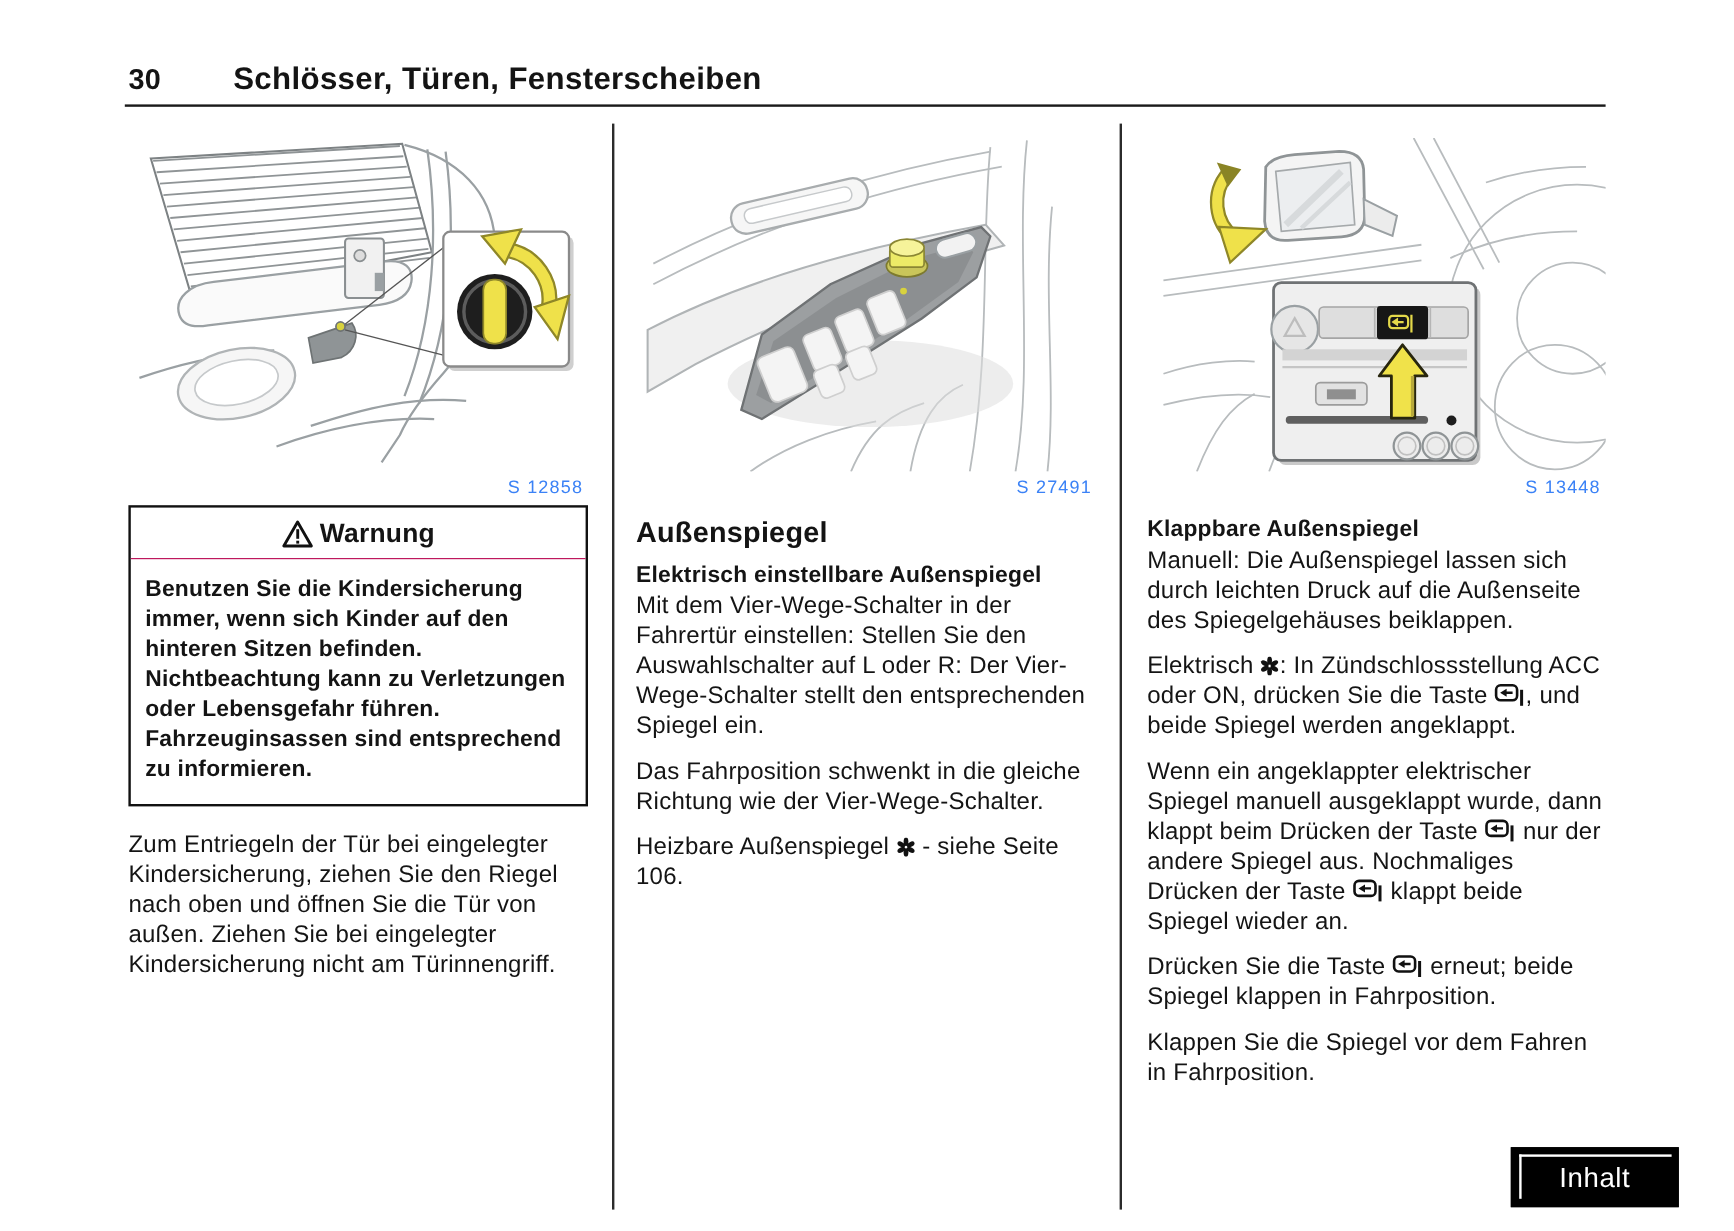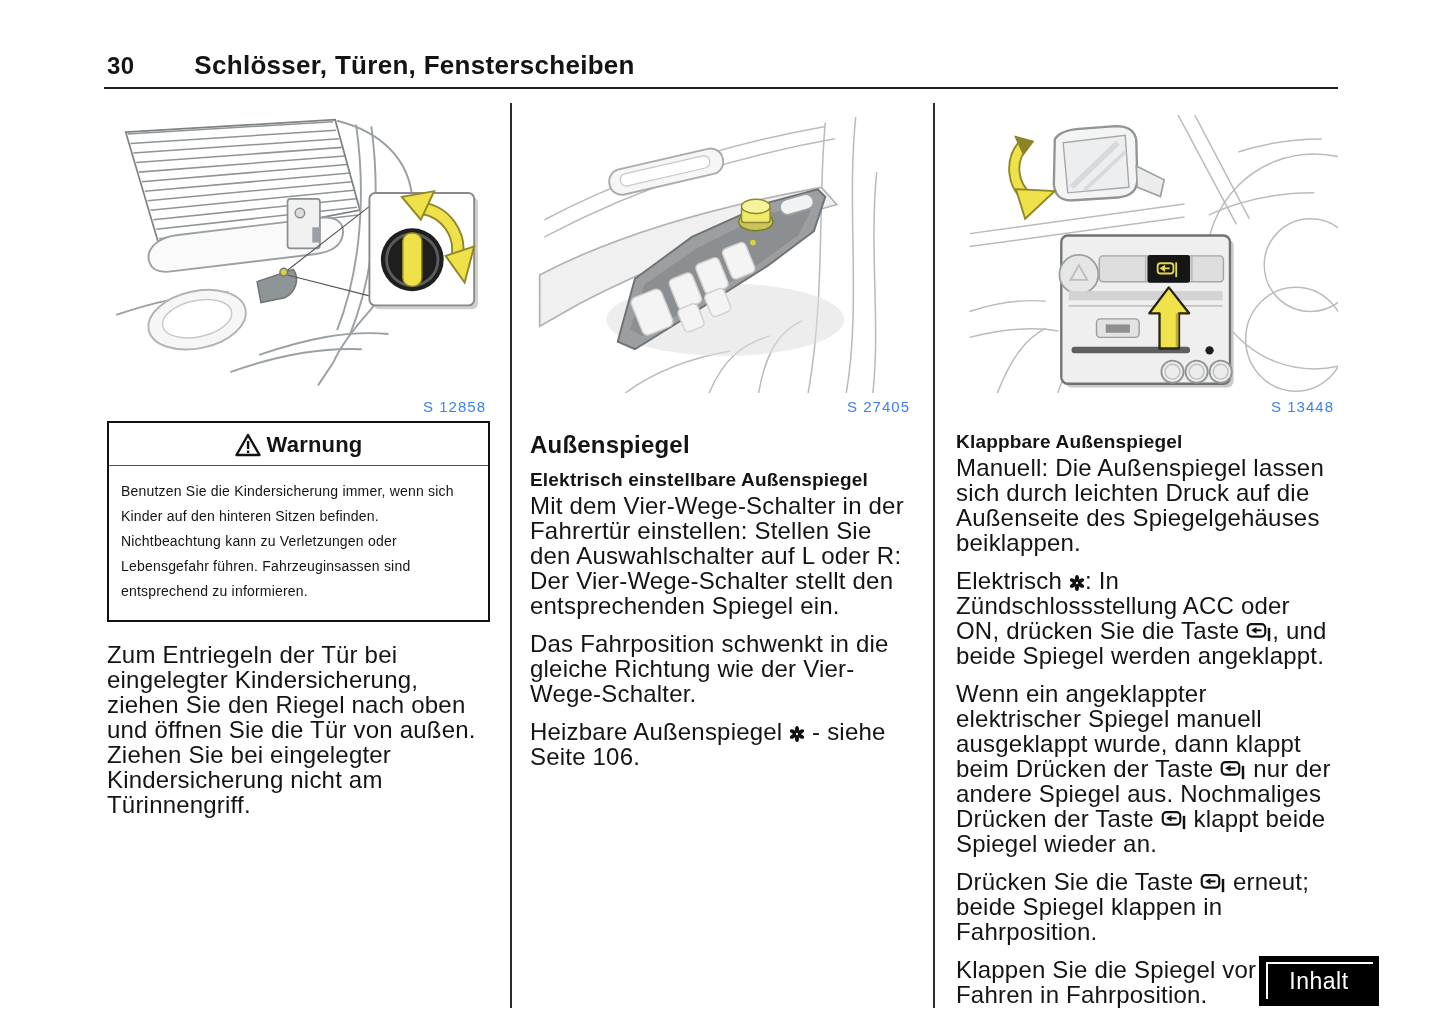--- a/index.html
+++ b/index.html
@@ -25,37 +25,37 @@
   
   .figure{position:relative;margin-top:12px;height:302px;}
   .figure svg.illustration{display:block;width:100%;height:278px;}
   .figure-label{
     position:absolute;right:4px;bottom:2px;
     font-size:15px;color:#3b82f6;letter-spacing:1px;
   }
   
   .section-heading{font-size:24px;font-weight:bold;margin:14px 0 10px;letter-spacing:.2px;}
   .sub-heading{font-size:19px;font-weight:bold;margin:0 0 2px;letter-spacing:.2px;}
-  .body-text{font-size:24px;line-height:25px;margin:0 0 13px;letter-spacing:.2px;}
+  .body-text{font-size:20px;line-height:25px;margin:0 0 13px;letter-spacing:.2px;}
   
   .warning-box{border:2.5px solid #111;margin:4px 0 20px;}
   .warning-title{
     display:flex;align-items:center;justify-content:center;gap:6px;
     font-size:22px;font-weight:bold;padding:9px 0 7px;
     border-bottom:1px solid #be185d;letter-spacing:.2px;
   }
   .warning-tri{width:26px;height:24px;}
-  .warning-body{font-size:14px;line-height:25px;padding:13px 12px 16px;letter-spacing:.2px;}
+  .warning-body{font-size:19px;line-height:25px;padding:13px 12px 16px;letter-spacing:.2px;font-weight:bold;}
   
   .inline-icon{display:inline-block;vertical-align:-2px;}
   .opt-icon{width:16px;height:16px;}
   .fold-icon{width:26px;height:20px;vertical-align:-3px;}
   
   .inhalt-btn{
-    position:absolute;left:1259px;top:956px;width:120px;height:50px;
+    position:absolute;left:1259px;top:956px;width:140px;height:50px;
     background:#000;border:2px solid #000;color:#fff;
     font-family:inherit;font-size:23px;letter-spacing:.5px;cursor:pointer;
   }
   .inhalt-btn::before{
     content:"";position:absolute;left:5px;top:4px;right:4px;bottom:5px;
     border-top:2px solid #fff;border-left:2px solid #fff;
   }
   .inhalt-btn span{position:relative;}
 </style>
 </head>
@@ -186,21 +186,21 @@
 
       <rect x="252" y="86" width="36" height="16" rx="8" transform="rotate(-16 270 94)" fill="#f2f2f2" stroke="#9aa0a3" stroke-width="1.8"></rect>
 
       <g>
         <ellipse cx="227" cy="112" rx="18" ry="9.5" fill="#c9c55a" stroke="#7d7a2e" stroke-width="1.5"></ellipse>
         <rect x="212" y="96" width="30" height="17" rx="3" fill="#ecea67" stroke="#8a8633" stroke-width="1.5"></rect>
         <ellipse cx="227" cy="96" rx="15" ry="7.5" fill="#f6f39a" stroke="#8a8633" stroke-width="1.5"></ellipse>
         <circle cx="224" cy="134" r="3" fill="#d8d23e"></circle>
       </g>
     </svg>
-    <span class="figure-label">S 27405</span>
+    <span class="figure-label">S 27491</span>
   </div>
 
   <h2 class="section-heading">Außenspiegel</h2>
   <h3 class="sub-heading">Elektrisch einstellbare Außenspiegel</h3>
   <p class="body-text">Mit dem Vier-Wege-Schalter in der Fahrertür einstellen: Stellen Sie den Auswahlschalter auf L oder R: Der Vier-Wege-Schalter stellt den entsprechenden Spiegel ein.</p>
   <p class="body-text">Das Fahrposition schwenkt in die gleiche Richtung wie der Vier-Wege-Schalter.</p>
   <p class="body-text">Heizbare Außenspiegel <svg class="inline-icon opt-icon" viewBox="0 0 20 20">
         <g fill="#111">
           <ellipse cx="10" cy="4.4" rx="2.5" ry="4.4"></ellipse>
           <ellipse cx="10" cy="4.4" rx="2.5" ry="4.4" transform="rotate(60 10 10)"></ellipse>

